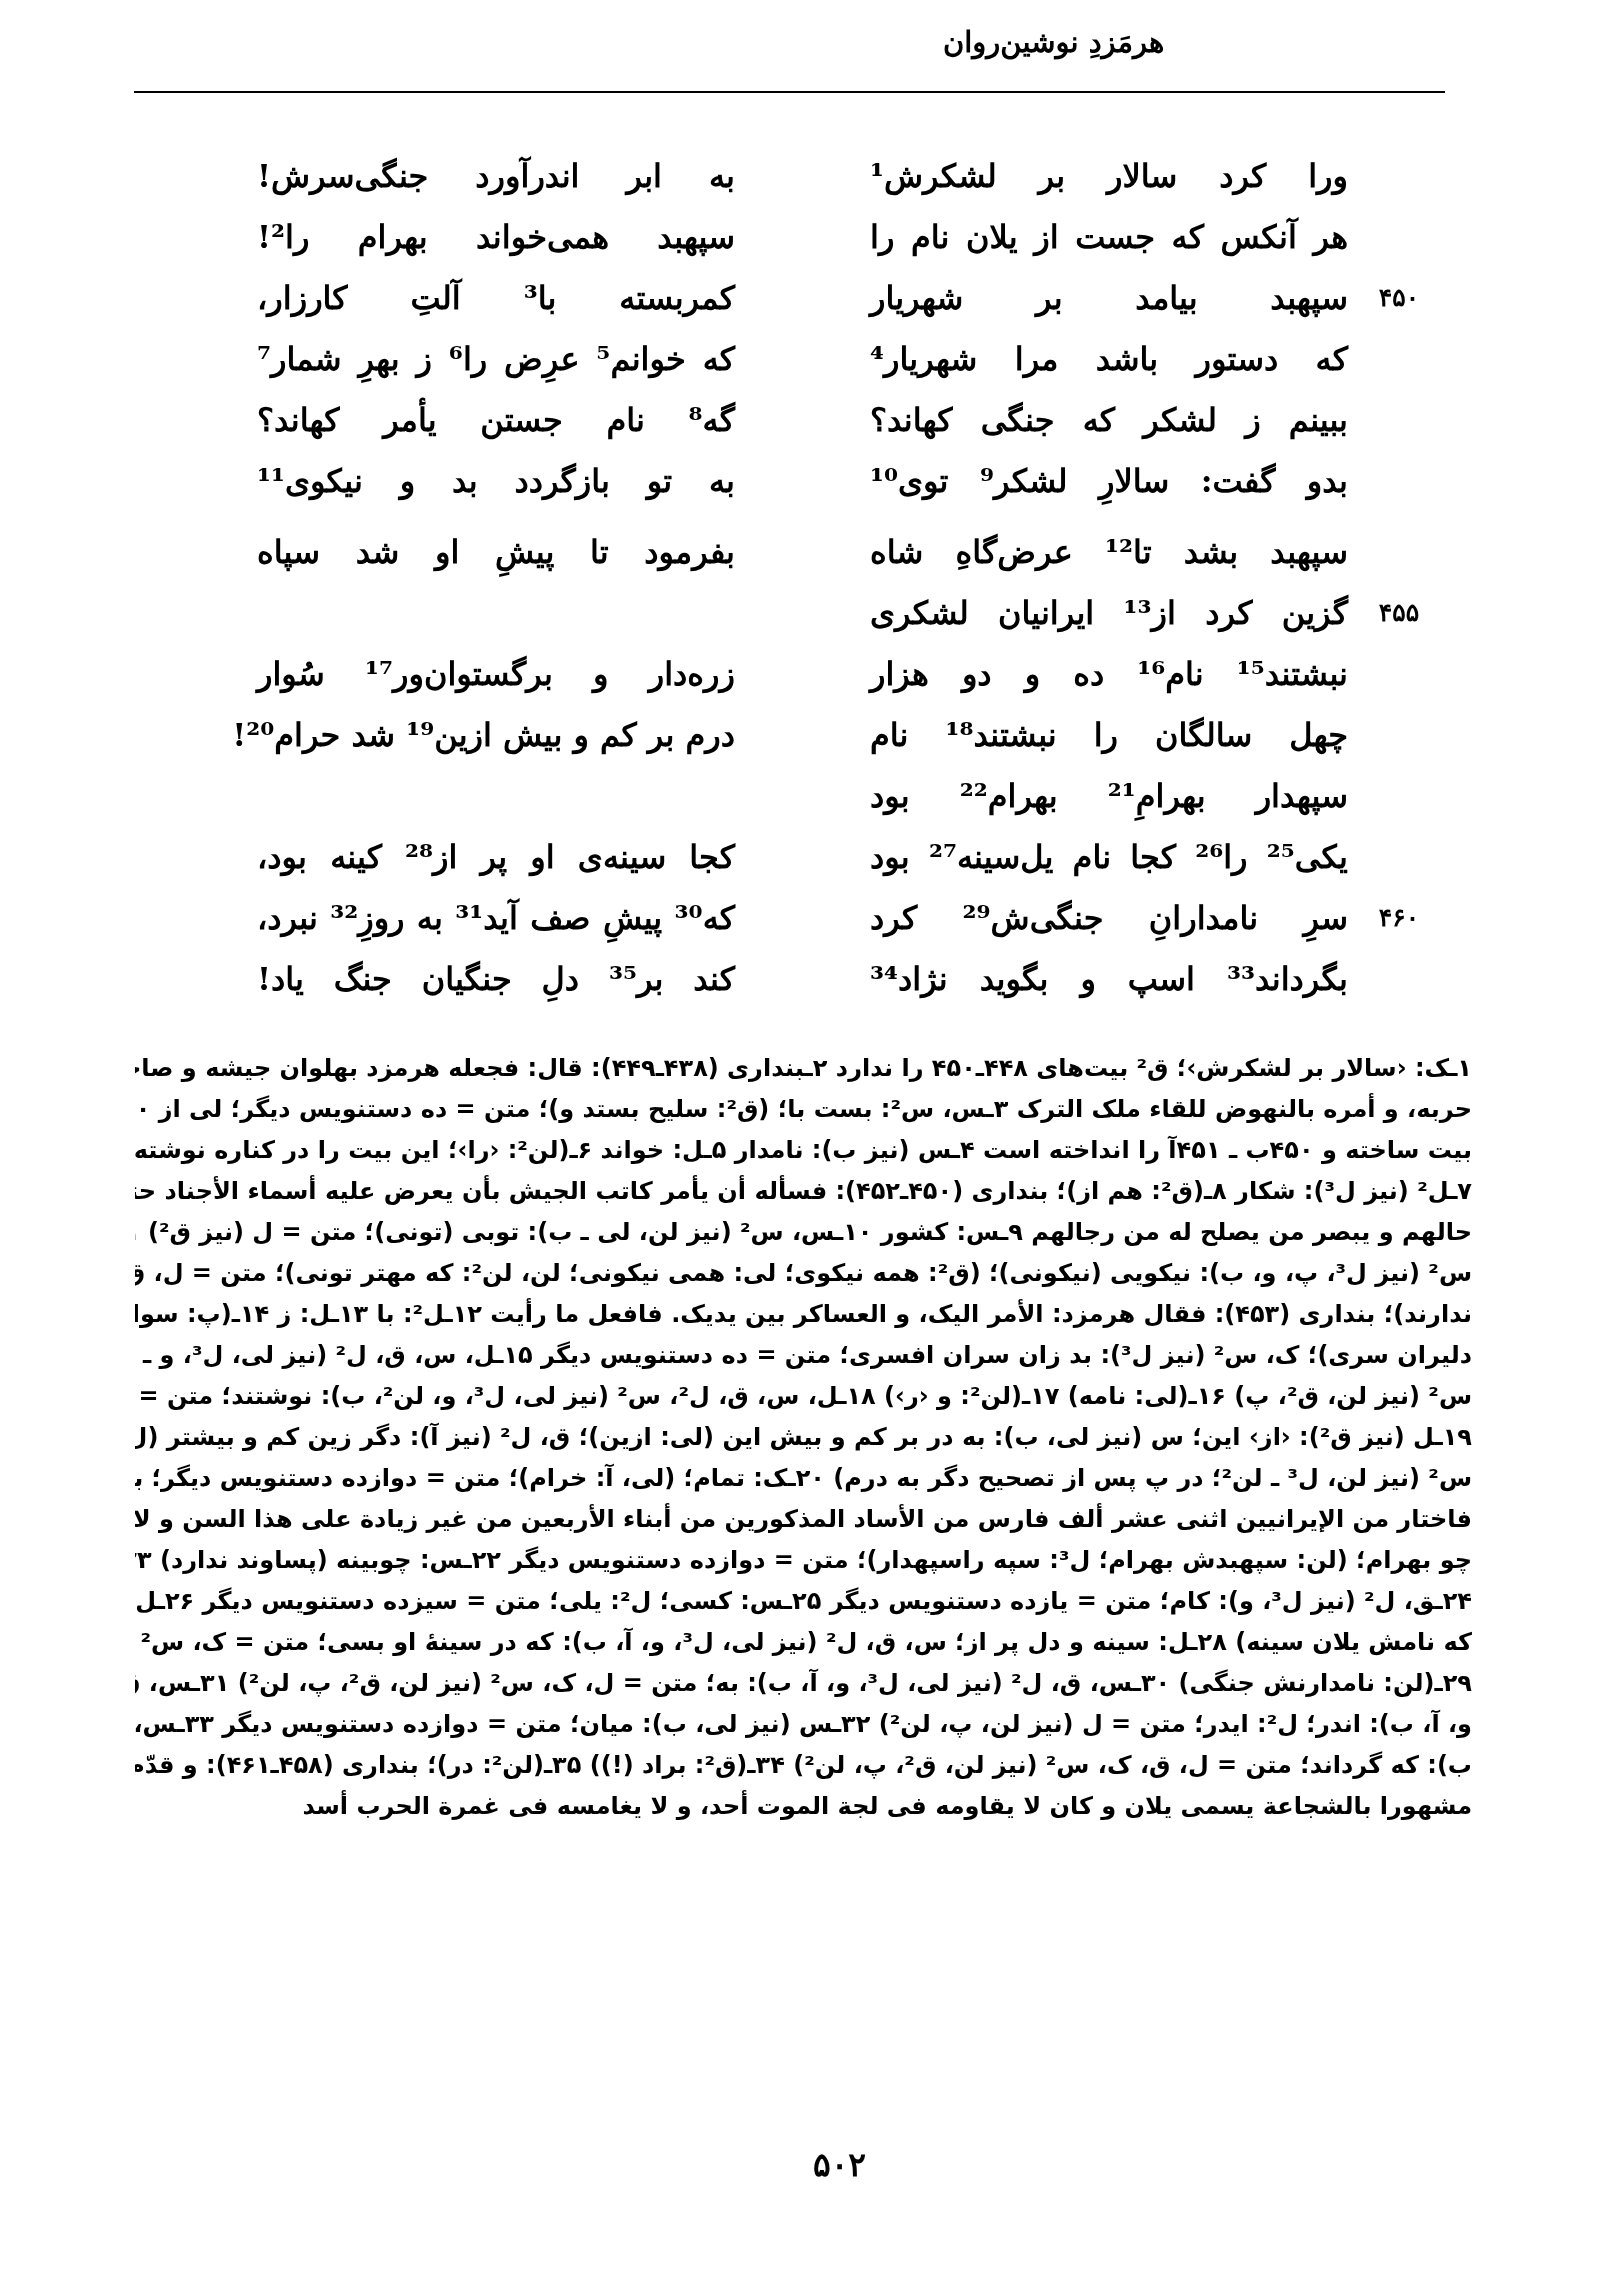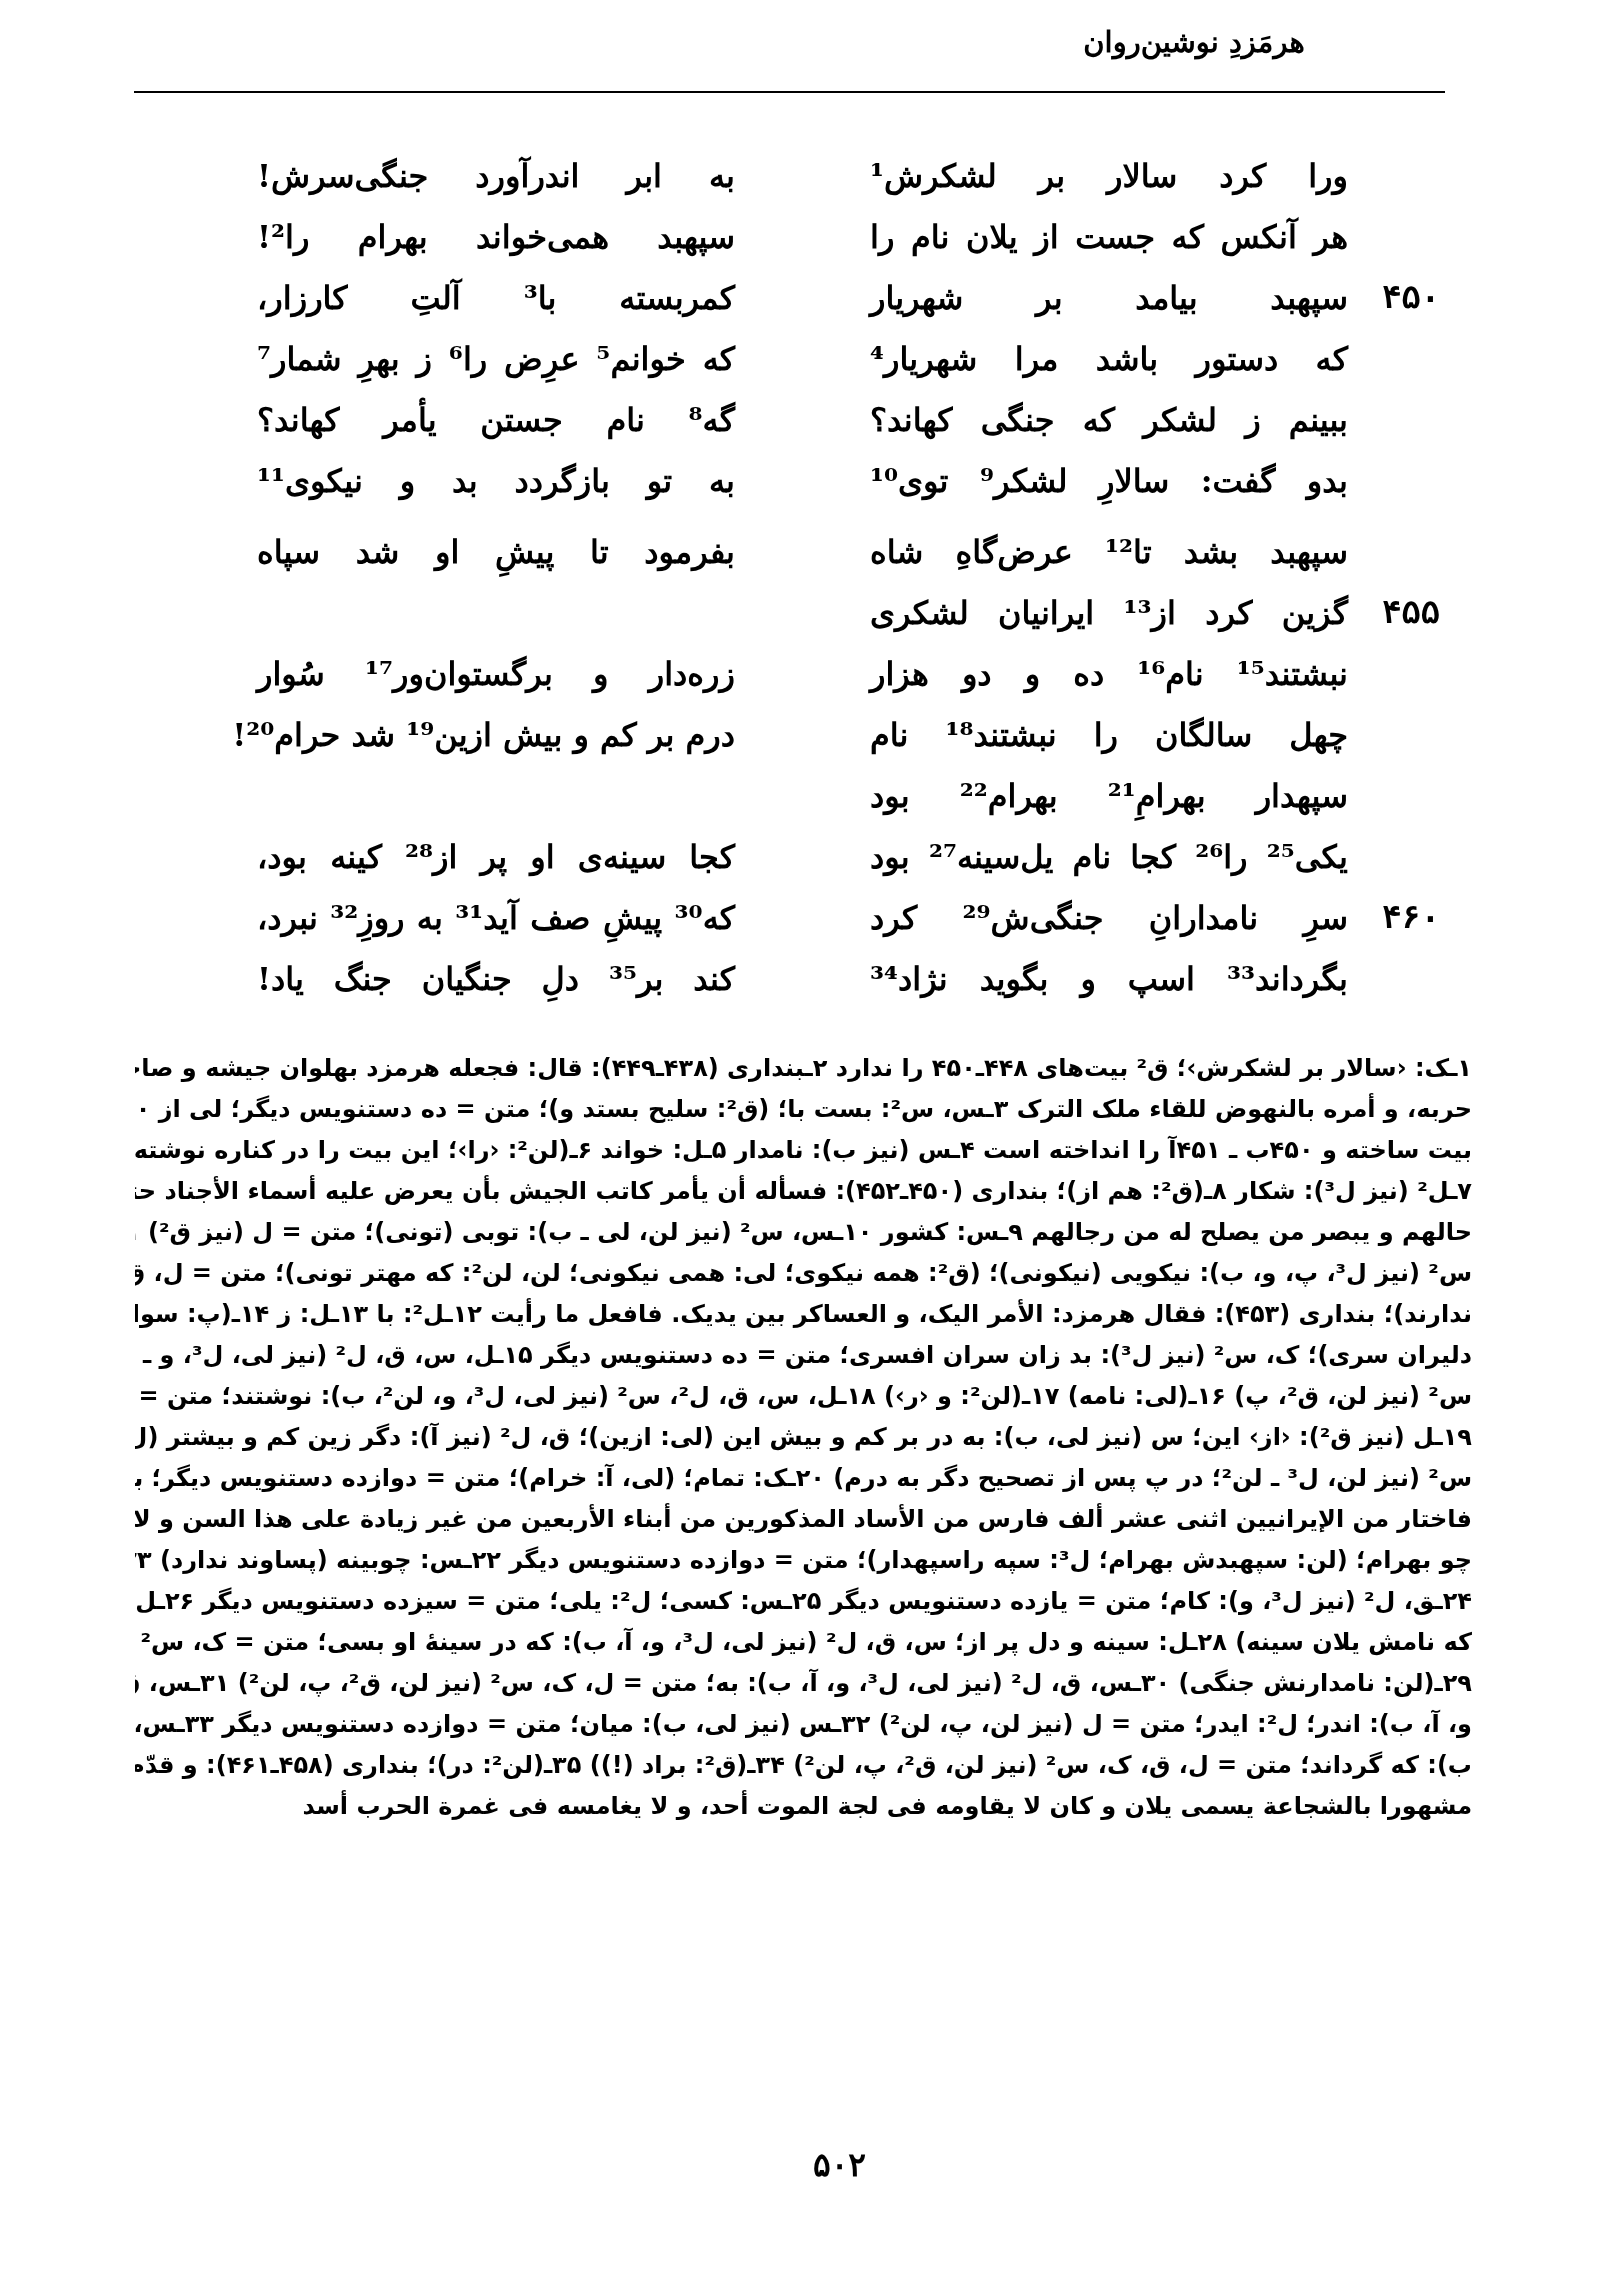--- a/index.html
+++ b/index.html
@@ -2,21 +2,21 @@
 <html lang="fa" dir="rtl"><head>
   <meta charset="utf-8">
   <style>
     html, body { margin: 0; padding: 0; background: #ffffff; }
     body {
       width: 1607px; height: 2292px; position: relative; overflow: hidden;
       font-family: "DejaVu Sans", sans-serif; color: #000000;
     }
     .running-head {
       position: absolute; top: 25px; right: 162px; width: 502px;
-      text-align: center; font-weight: bold; font-size: 29px;
+      text-align: left; font-weight: bold; font-size: 29px;
       font-family: "DejaVu Serif", serif;
     }
     .head-rule {
       position: absolute; top: 91px; right: 162px; width: 1311px;
       border-top: 2.9px solid #000;
     }
     .verse-block {
       position: absolute; right: 259px; width: 1091px;
     }
     .verse-block.b1 { top: 145px; }
@@ -24,22 +24,22 @@
     .couplet {
       display: flex; flex-direction: row; justify-content: space-between;
       height: 61px; align-items: center; position: relative;
     }
     .hemistich {
       width: 478px; font-size: 32px; font-weight: bold;
       font-family: "DejaVu Serif", serif;
       text-align: justify; text-align-last: justify; white-space: nowrap;
     }
     .verse-num {
-      position: absolute; right: -92px; width: 82px; text-align: right;
-      font-size: 32px; font-weight: bold; font-family: Liberation Mono, monospace;
+      position: absolute; right: -92px; width: 82px; text-align: center;
+      font-size: 25px; font-weight: bold; font-family: Liberation Serif, serif;
     }
     .footnotes {
       position: absolute; top: 1048px; right: 135px; width: 1337px;
       font-size: 24px; font-weight: bold; line-height: 41px;
       font-family: "DejaVu Sans", sans-serif;
       text-align: justify;
     }
     .fn-line { display: block; white-space: nowrap; overflow: hidden; }
     .page-number {
       position: absolute; top: 2145px; left: 0; width: 1607px; text-align: center;

